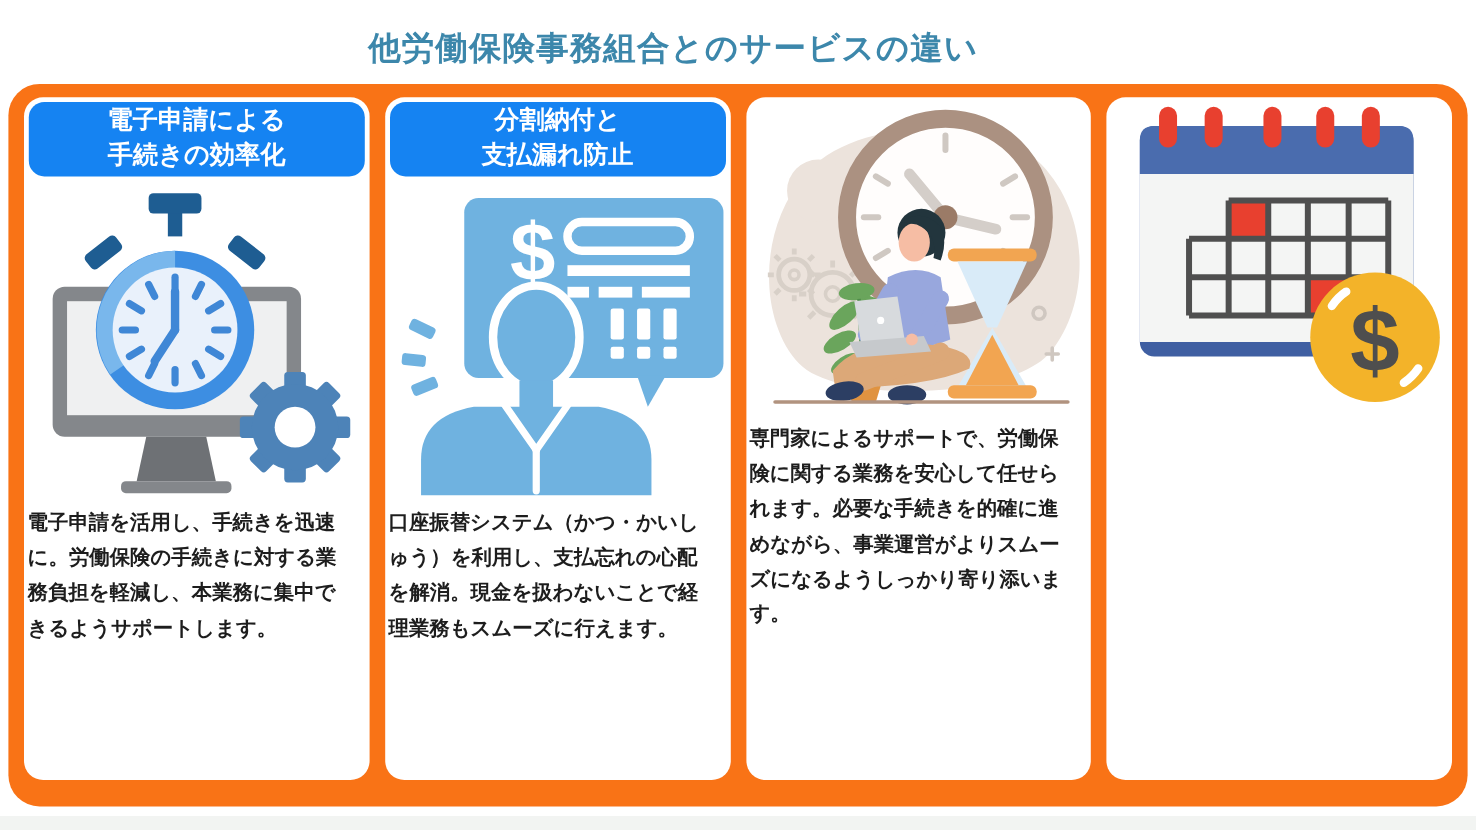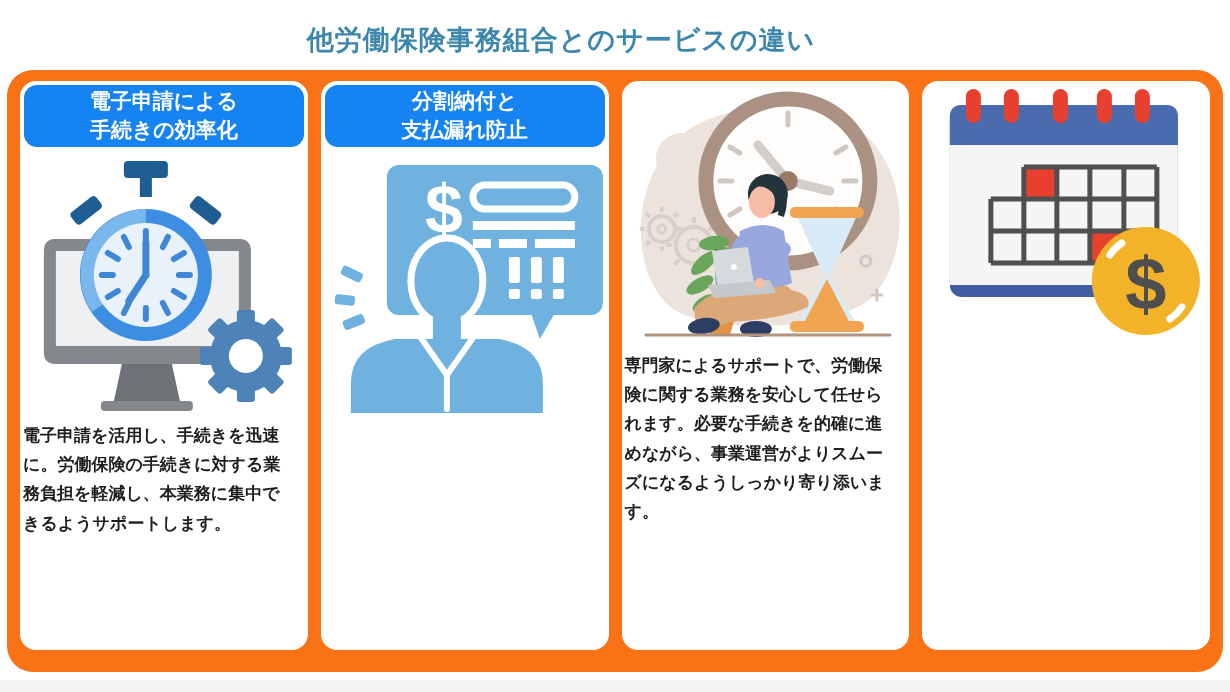--- a/index.html
+++ b/index.html
@@ -143,20 +143,21 @@
           </g>
         </g>
 
         <g fill="#6fb2e0">
           <rect x="18" y="118" width="22" height="10" rx="3" transform="rotate(26 29 123)"></rect>
           <rect x="12" y="144" width="20" height="10" rx="3" transform="rotate(6 22 149)"></rect>
           <rect x="20" y="166" width="22" height="10" rx="3" transform="rotate(-22 31 171)"></rect>
         </g>
       </svg>
     </div>
+    <div class="card-body">口座振替システム（かつ・かいしゅう）を利用し、支払忘れの心配を解消。現金を扱わないことで経理業務もスムーズに行えます。</div>
   </div>
 
   <div class="card">
     <div class="card-illustration">
       <svg viewBox="0 0 284 262">
 
         <path d="M 46 66 C 86 14 206 16 244 56 C 286 100 284 172 252 212 C 220 252 74 256 42 222 C 8 186 8 110 46 66 Z" fill="#ece3dc"></path>
         <circle cx="58" cy="78" r="26" fill="#ece3dc"></circle>
 
         <g stroke="#d8d0c8" fill="none">

